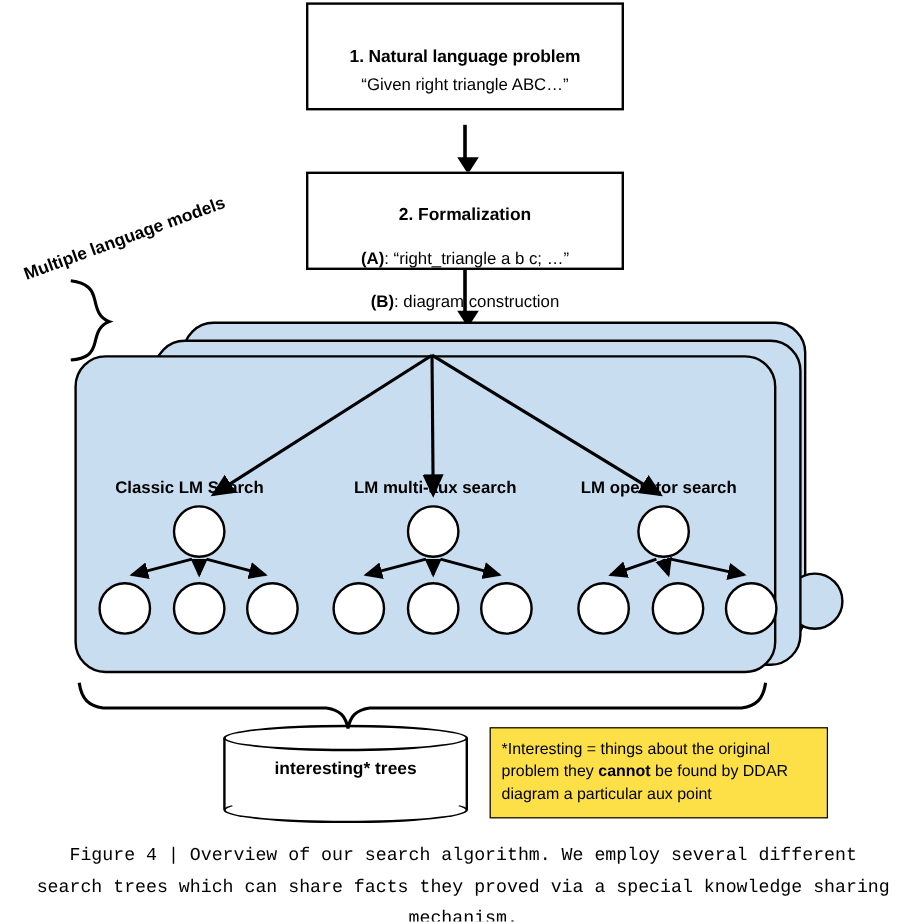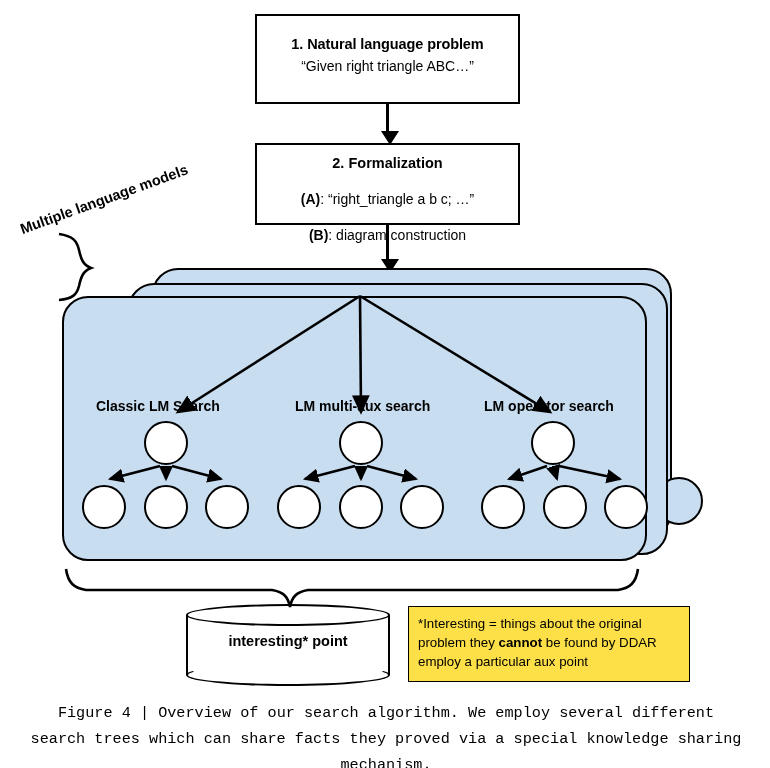--- a/index.html
+++ b/index.html
@@ -27,39 +27,39 @@
     position: absolute;
     box-sizing: border-box;
     border: 2px solid #000;
     background: #ffffff;
     text-align: center;
     font-family: "Liberation Sans", sans-serif;
   }
 
   
   #box-problem {
-    left: 255px; top: 14px;
+    left: 255px; top: 2px;
     width: 265px; height: 90px;
-    padding-top: 20px;
+    padding-top: 36px;
   }
   #box-problem .title {
     font-weight: bold;
     font-size: 14.5px;
     letter-spacing: -0.1px;
   }
   #box-problem .sub {
     font-size: 14px;
     margin-top: 6px;
   }
 
   
   #box-formal {
     left: 255px; top: 143px;
     width: 265px; height: 82px;
-    padding-top: 10px;
+    padding-top: 26px;
   }
   #box-formal .title {
     font-weight: bold;
     font-size: 14.5px;
   }
   #box-formal .line {
     font-size: 14px;
     margin-top: 20px;
     text-align: center;
   }
@@ -274,28 +274,28 @@
   <div class="node" style="left:543px; top:485px;"></div>
   <div class="node" style="left:604px; top:485px;"></div>
 
   <div id="mlm-label">Multiple language models</div>
 
   <div id="cylinder">
     <div id="cyl-body"></div>
     <div id="cyl-bottom"></div>
     <div id="cyl-top"></div>
     <div id="cyl-text">
-      <div>interesting* point</div>
+      <div>interesting* trees</div>
     </div>
   </div>
 
   <div id="note-box">
     <div>*Interesting = things about the original</div>
     <div><span>problem they </span><b>cannot</b><span> be found by DDAR</span></div>
-    <div>employ a particular aux point</div>
+    <div>diagram a particular aux point</div>
   </div>
 
   <svg id="overlay" viewBox="0 0 770 700">
     <defs>
       <marker id="ah" markerWidth="7" markerHeight="7" refX="5.6" refY="3" orient="auto">
         <path d="M0,0 L6.5,3 L0,6 z" fill="#000"></path>
       </marker>
       <marker id="ah2" markerWidth="8" markerHeight="8" refX="6.4" refY="3.4" orient="auto">
         <path d="M0,0 L7.5,3.4 L0,6.8 z" fill="#000"></path>
       </marker>

